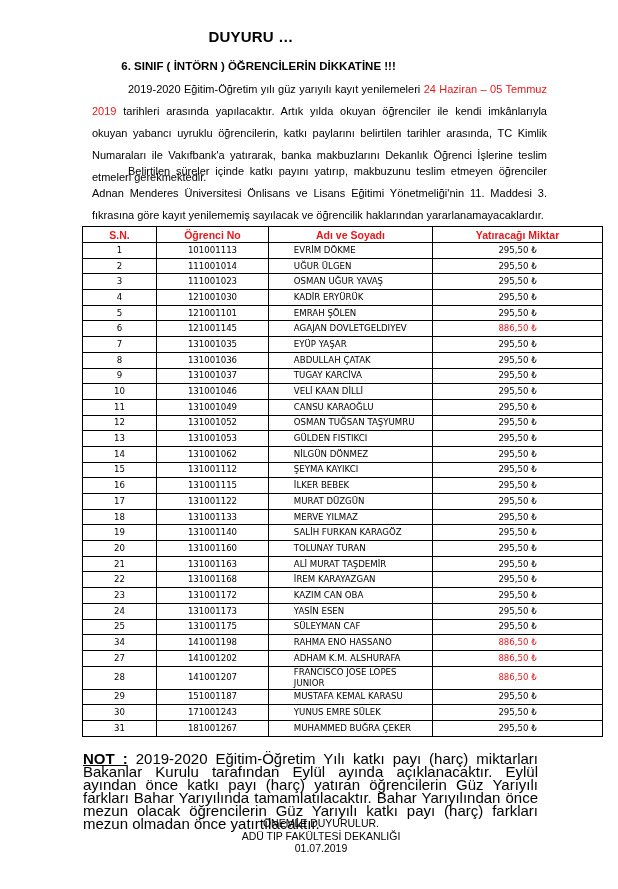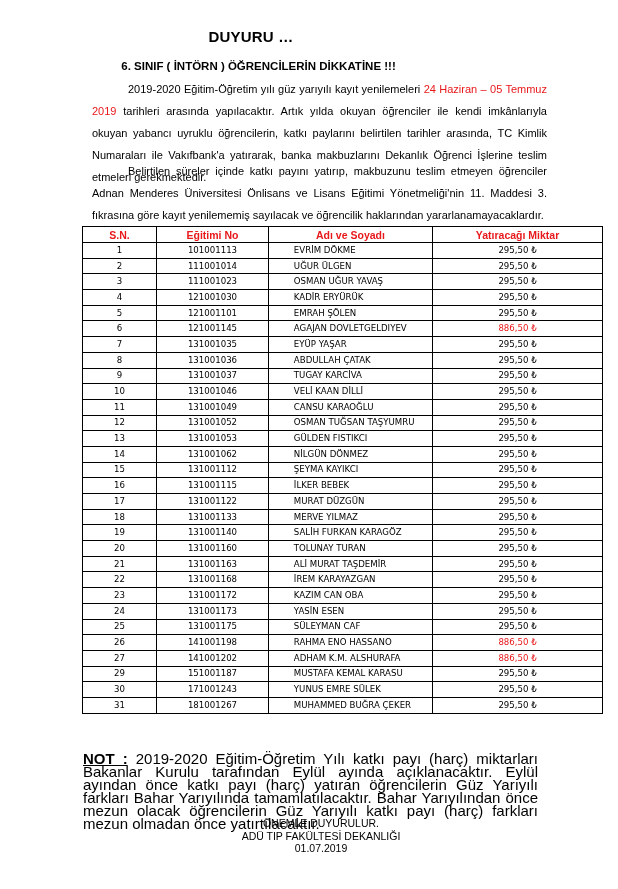--- a/index.html
+++ b/index.html
@@ -38,21 +38,21 @@
 <table class="list">
   <colgroup>
       <col class="c1">
       <col class="c2">
       <col class="c3">
       <col class="c4">
     </colgroup>
   <thead>
     <tr>
       <th>S.N.</th>
-      <th>Eğitimi No</th>
+      <th>Öğrenci No</th>
       <th>Adı ve Soyadı</th>
       <th>Yatıracağı Miktar</th>
     </tr>
   </thead>
   <tbody id="rows">
       <tr>
         <td class="sn">1</td>
         <td class="no">101001113</td>
         <td class="name">EVRİM DÖKME</td>
         <td class="amt"><span class="">295,50 ₺</span></td>
@@ -195,29 +195,35 @@
         <td class="name">YASİN ESEN</td>
         <td class="amt"><span class="">295,50 ₺</span></td>
       </tr>
       <tr>
         <td class="sn">25</td>
         <td class="no">131001175</td>
         <td class="name">SÜLEYMAN CAF</td>
         <td class="amt"><span class="">295,50 ₺</span></td>
       </tr>
       <tr>
-        <td class="sn">26</td>
+        <td class="sn">34</td>
         <td class="no">141001198</td>
         <td class="name">RAHMA ENO HASSANO</td>
         <td class="amt"><span class="high">886,50 ₺</span></td>
       </tr>
       <tr>
         <td class="sn">27</td>
         <td class="no">141001202</td>
         <td class="name">ADHAM K.M. ALSHURAFA</td>
+        <td class="amt"><span class="high">886,50 ₺</span></td>
+      </tr>
+      <tr>
+        <td class="sn">28</td>
+        <td class="no">141001207</td>
+        <td class="name">FRANCISCO JOSE LOPES JUNIOR</td>
         <td class="amt"><span class="high">886,50 ₺</span></td>
       </tr>
       <tr>
         <td class="sn">29</td>
         <td class="no">151001187</td>
         <td class="name">MUSTAFA KEMAL KARASU</td>
         <td class="amt"><span class="">295,50 ₺</span></td>
       </tr>
       <tr>
         <td class="sn">30</td>

